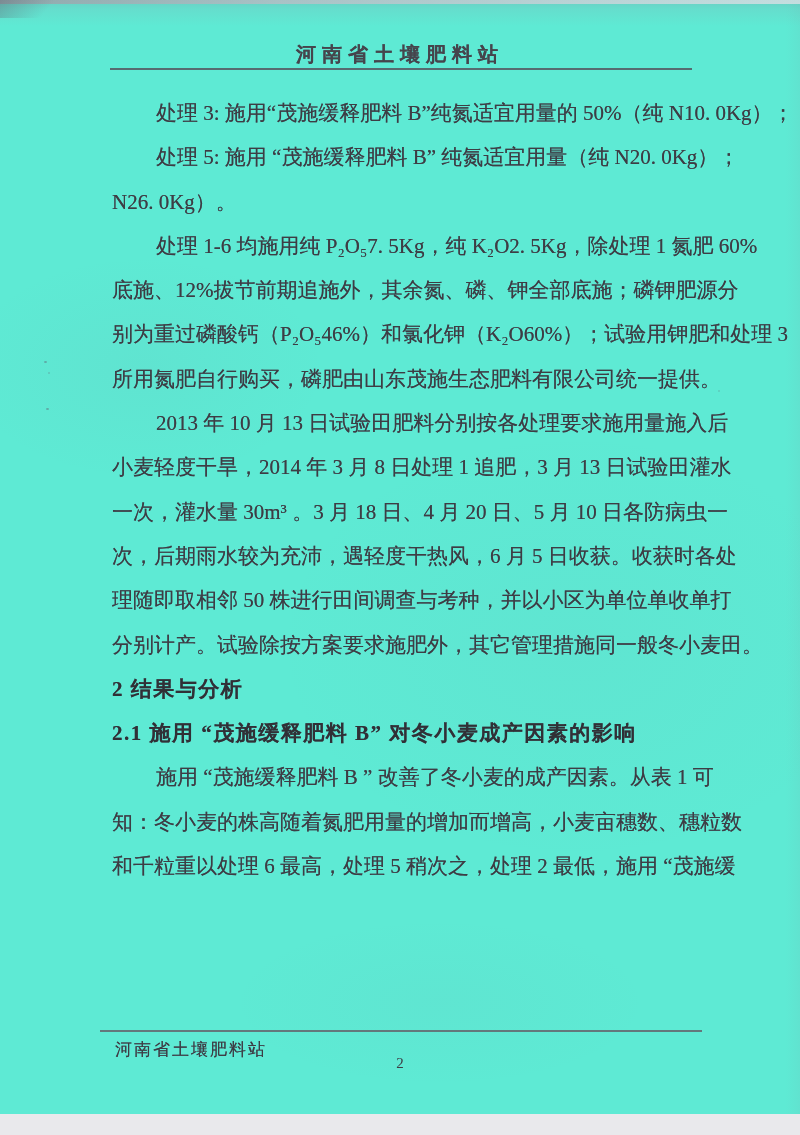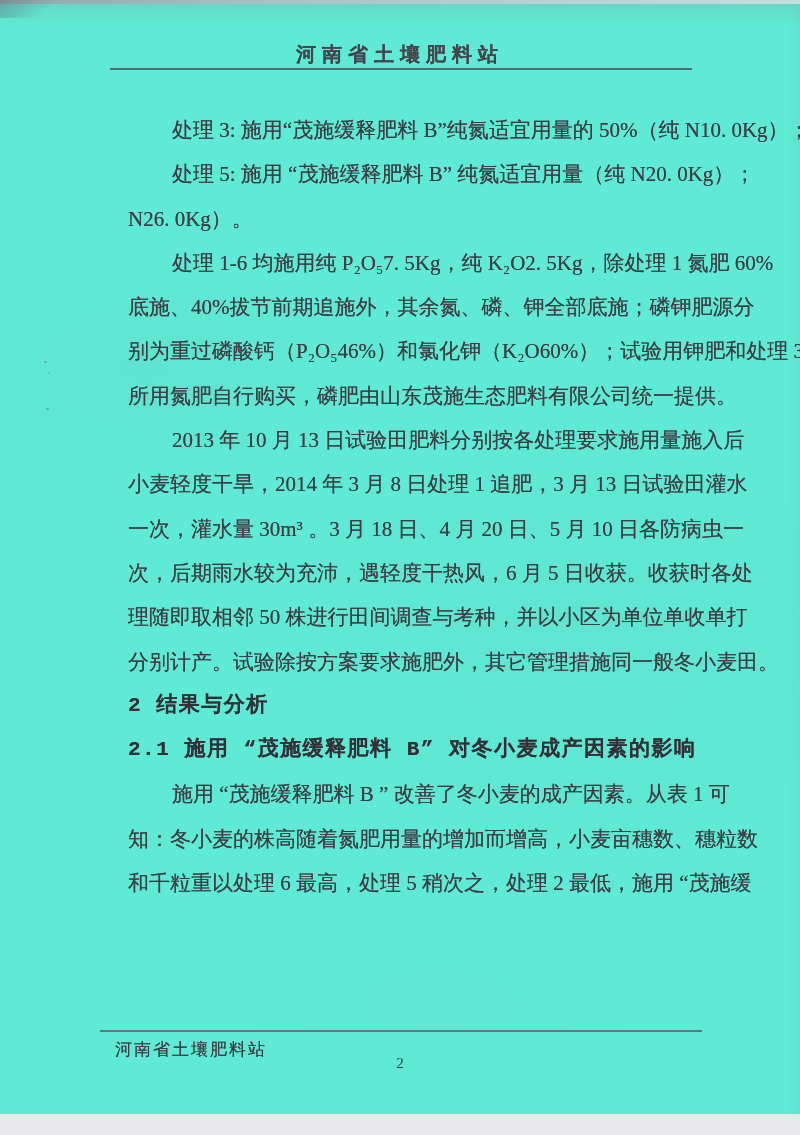--- a/index.html
+++ b/index.html
@@ -47,35 +47,34 @@
     font-size:20px;font-weight:600;letter-spacing:6px;
     color:#45454c;
     text-shadow:0 0 .5px rgba(70,70,85,.85);
   }
   .header-rule{
     position:absolute;top:68px;left:110px;width:582px;height:2px;
     background:#55555e;opacity:.85;
   }
   
   .body-text{
-    position:absolute;top:108px;left:112px;width:580px;
+    position:absolute;top:91px;left:112px;width:580px;
     font-size:21px;
     color:#3d3d44;
     text-shadow:0 0 .6px rgba(70,70,85,.8);
-    margin-left:16px;
   }
   .ln{
     height:44.3px;line-height:44.3px;
     text-align:justify;text-align-last:justify;
     white-space:nowrap;
   }
   .ln.end{text-align:right;text-align-last:left;}
   .ln.ind{text-indent:44px;}
   .ln.h{
-    font-family:Liberation Mono, monospace;
+    font-family:Liberation Serif, serif;
     font-weight:700;letter-spacing:1.5px;
     text-align:left;text-align-last:left;
     color:#303036;
   }
   
   .footer-rule{
     position:absolute;top:1030px;left:100px;width:602px;height:2px;
     background:#64646c;opacity:.85;
   }
   .footer-org{
@@ -102,21 +101,21 @@
   <div class="speck s4"></div>
 
   <div class="header-title">河南省土壤肥料站</div>
   <div class="header-rule"></div>
 
   <div class="body-text">
     <div class="ln ind">处理 3: 施用“茂施缓释肥料 B”纯氮适宜用量的 50%（纯 N10. 0Kg）；</div>
     <div class="ln ind">处理 5: 施用 “茂施缓释肥料 B” 纯氮适宜用量（纯 N20. 0Kg）；</div>
     <div class="ln end">N26. 0Kg）。</div>
     <div class="ln ind">处理 1-6 均施用纯 P₂O₅7. 5Kg，纯 K₂O2. 5Kg，除处理 1 氮肥 60%</div>
-    <div class="ln">底施、40%拔节前期追施外，其余氮、磷、钾全部底施；磷钾肥源分</div>
+    <div class="ln">底施、12%拔节前期追施外，其余氮、磷、钾全部底施；磷钾肥源分</div>
     <div class="ln">别为重过磷酸钙（P₂O₅46%）和氯化钾（K₂O60%）；试验用钾肥和处理 3</div>
     <div class="ln">所用氮肥自行购买，磷肥由山东茂施生态肥料有限公司统一提供。</div>
     <div class="ln ind">2013 年 10 月 13 日试验田肥料分别按各处理要求施用量施入后</div>
     <div class="ln">小麦轻度干旱，2014 年 3 月 8 日处理 1 追肥，3 月 13 日试验田灌水</div>
     <div class="ln">一次，灌水量 30m³ 。3 月 18 日、4 月 20 日、5 月 10 日各防病虫一</div>
     <div class="ln">次，后期雨水较为充沛，遇轻度干热风，6 月 5 日收获。收获时各处</div>
     <div class="ln">理随即取相邻 50 株进行田间调查与考种，并以小区为单位单收单打</div>
     <div class="ln">分别计产。试验除按方案要求施肥外，其它管理措施同一般冬小麦田。</div>
     <div class="ln h">2 结果与分析</div>
     <div class="ln h">2.1 施用 “茂施缓释肥料 B” 对冬小麦成产因素的影响</div>

